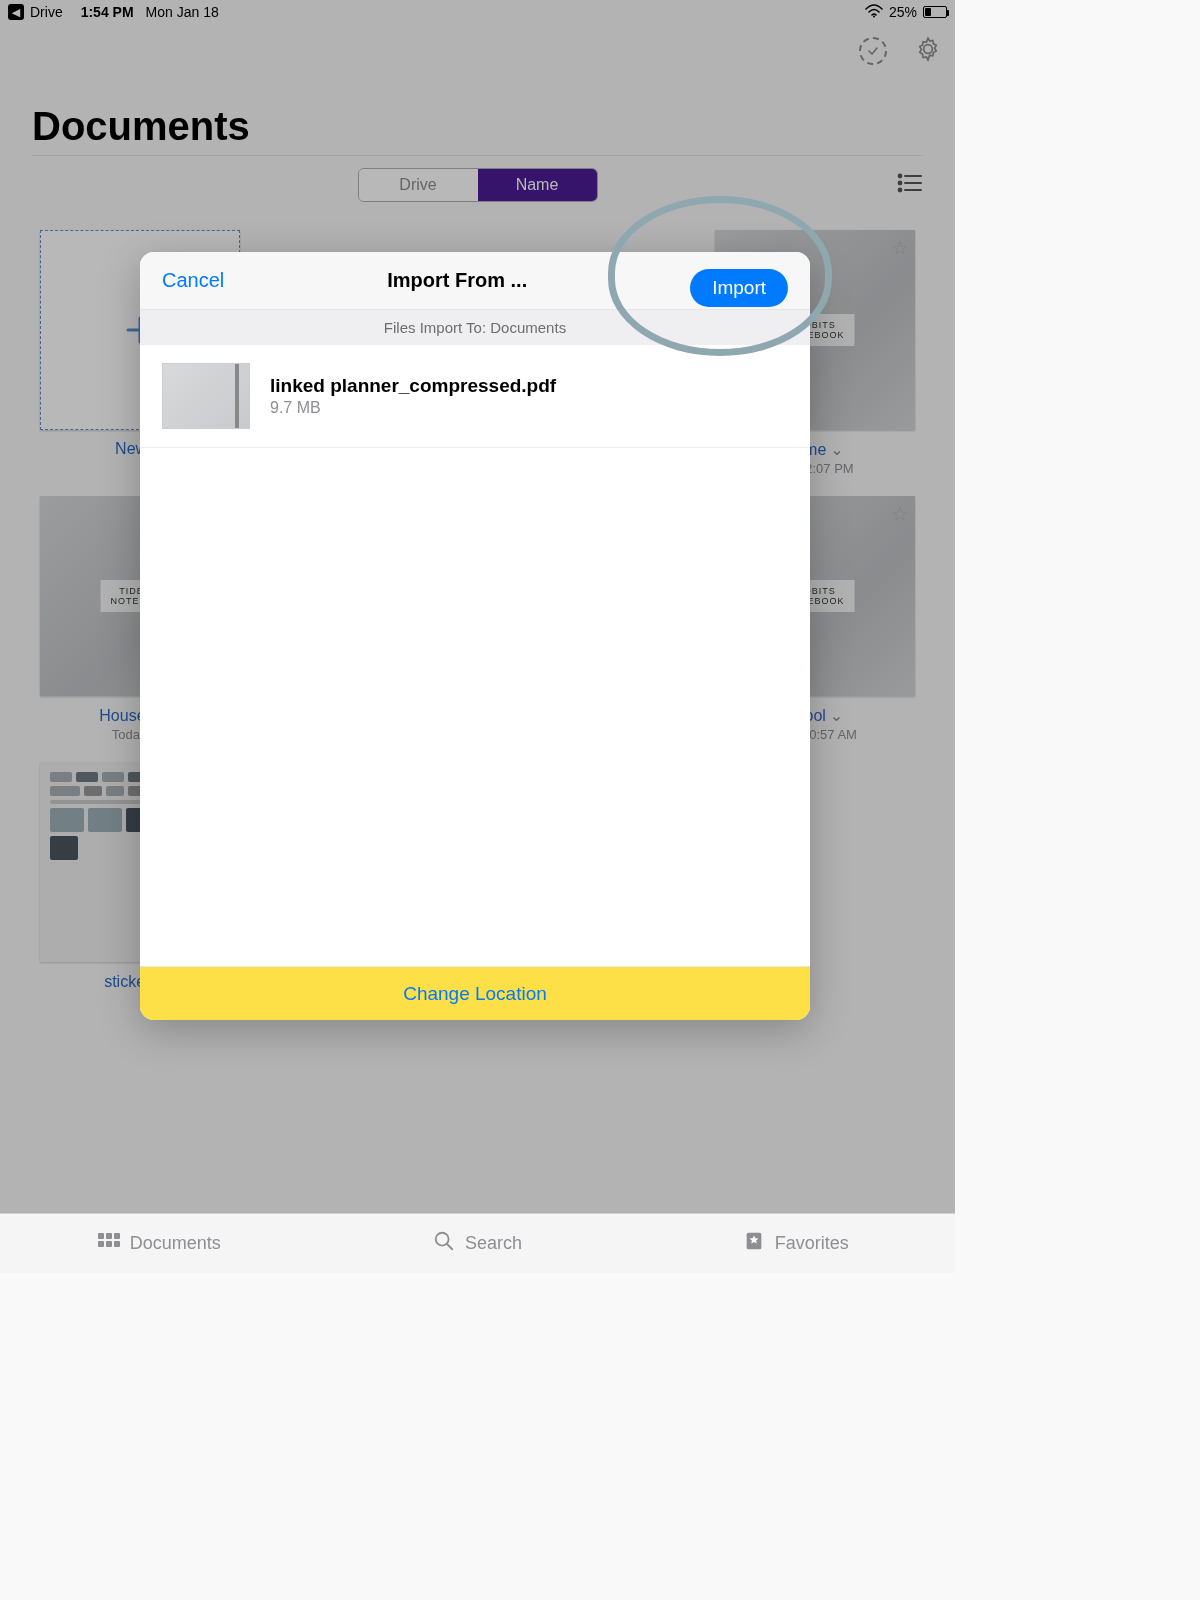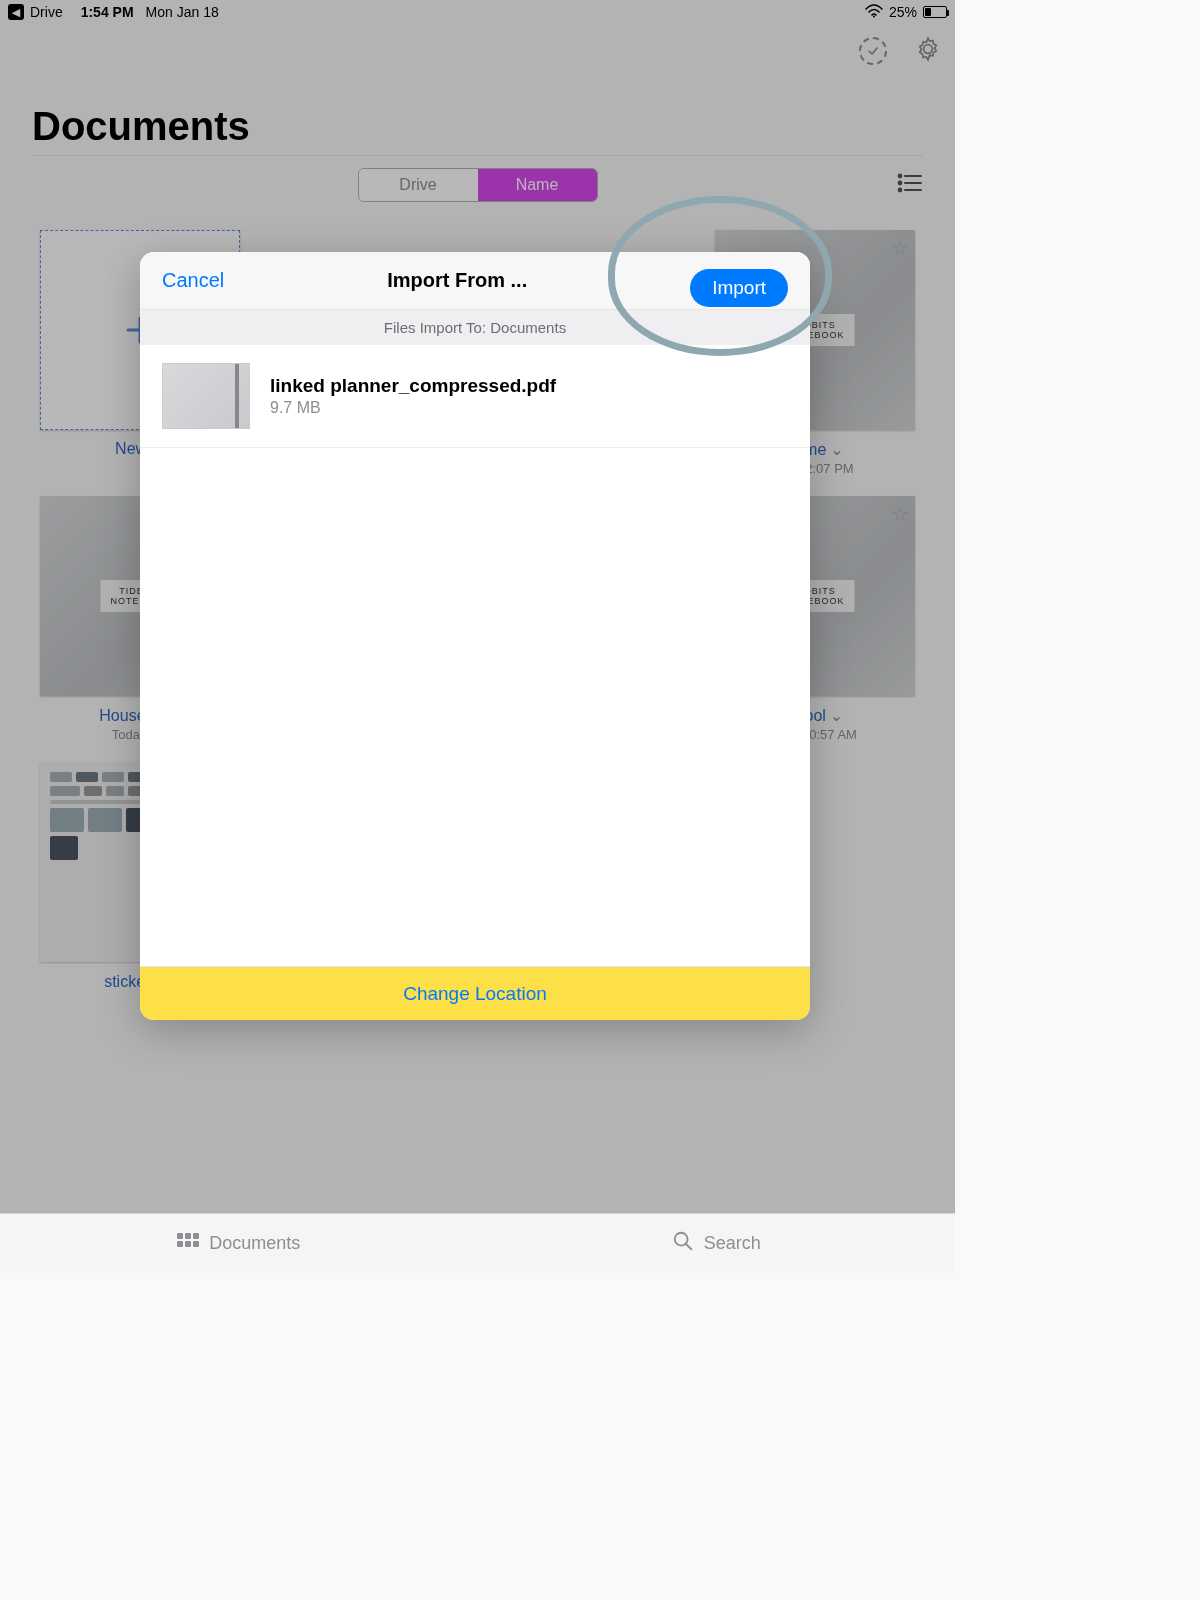--- a/index.html
+++ b/index.html
@@ -21,21 +21,21 @@
 
   
   .page-title { font-size:40px; font-weight:700; padding: 80px 32px 6px 32px; color:#000; }
   .title-divider { border:none; border-top:1px solid #e5e5ea; margin: 0 32px; }
 
   
   .seg-row { display:flex; align-items:center; justify-content:center; padding:12px 32px 0 32px; position:relative; }
   .segmented { display:flex; border:1px solid #b0b0b5; border-radius:6px; overflow:hidden; height:34px; width:240px; }
   .segmented > div { flex:1; display:flex; align-items:center; justify-content:center; font-size:16px; }
   .seg-off { background:#fff; color:#8e8e93; }
-  .seg-on  { background:#d946ef; color:#fff; }
+  .seg-on  { background:#4c1d95; color:#fff; }
   .list-btn { position:absolute; right:32px; top:16px; color:#555; }
 
   
   .doc-grid { padding: 28px 40px 0 40px; display:grid; grid-template-columns: repeat(4,1fr); gap:20px 30px; }
   .doc-card { display:flex; flex-direction:column; align-items:center; }
   .thumb { width:200px; height:200px; background:linear-gradient(135deg,#d7d9db 0%,#bfc2c5 60%,#d4d6d8 100%); position:relative; box-shadow:0 1px 2px rgba(0,0,0,0.2); }
   .thumb.new-note { background:#fff; border:1.5px dashed #5a8fd6; display:flex; align-items:center; justify-content:center; }
   .thumb-label { position:absolute; top:50%; left:50%; transform:translate(-50%,-50%); background:rgba(255,255,255,0.85); padding:6px 10px; font-size:9px; text-align:center; color:#333; letter-spacing:1px; }
   .star-corner { position:absolute; top:6px; right:6px; color:#b0b0b5; font-size:20px; }
   .doc-title-row { margin-top:10px; display:flex; align-items:center; gap:4px; color:#2d68c4; font-size:16px; }
@@ -257,13 +257,22 @@
   </div>
   <div class="tab">
     <span>
       <svg viewBox="0 0 24 24" width="22" height="22">
           <circle cx="10" cy="10" r="7" stroke="#8e8e93" stroke-width="2" fill="none"></circle>
           <line x1="15" y1="15" x2="21" y2="21" stroke="#8e8e93" stroke-width="2" stroke-linecap="round"></line>
         </svg>
     </span>
     <span>Search</span>
   </div>
+  <div class="tab">
+    <span>
+      <svg viewBox="0 0 24 24" width="22" height="22">
+          <rect x="4" y="3" width="16" height="18" rx="2" fill="#8e8e93"></rect>
+          <path d="M12 6l1.5 3 3.3.3-2.5 2.2.7 3.2L12 13l-3 1.7.7-3.2L7.2 9.3 10.5 9z" fill="#fff"></path>
+        </svg>
+    </span>
+    <span>Favorites</span>
+  </div>
 </div>
 
 </body></html>

